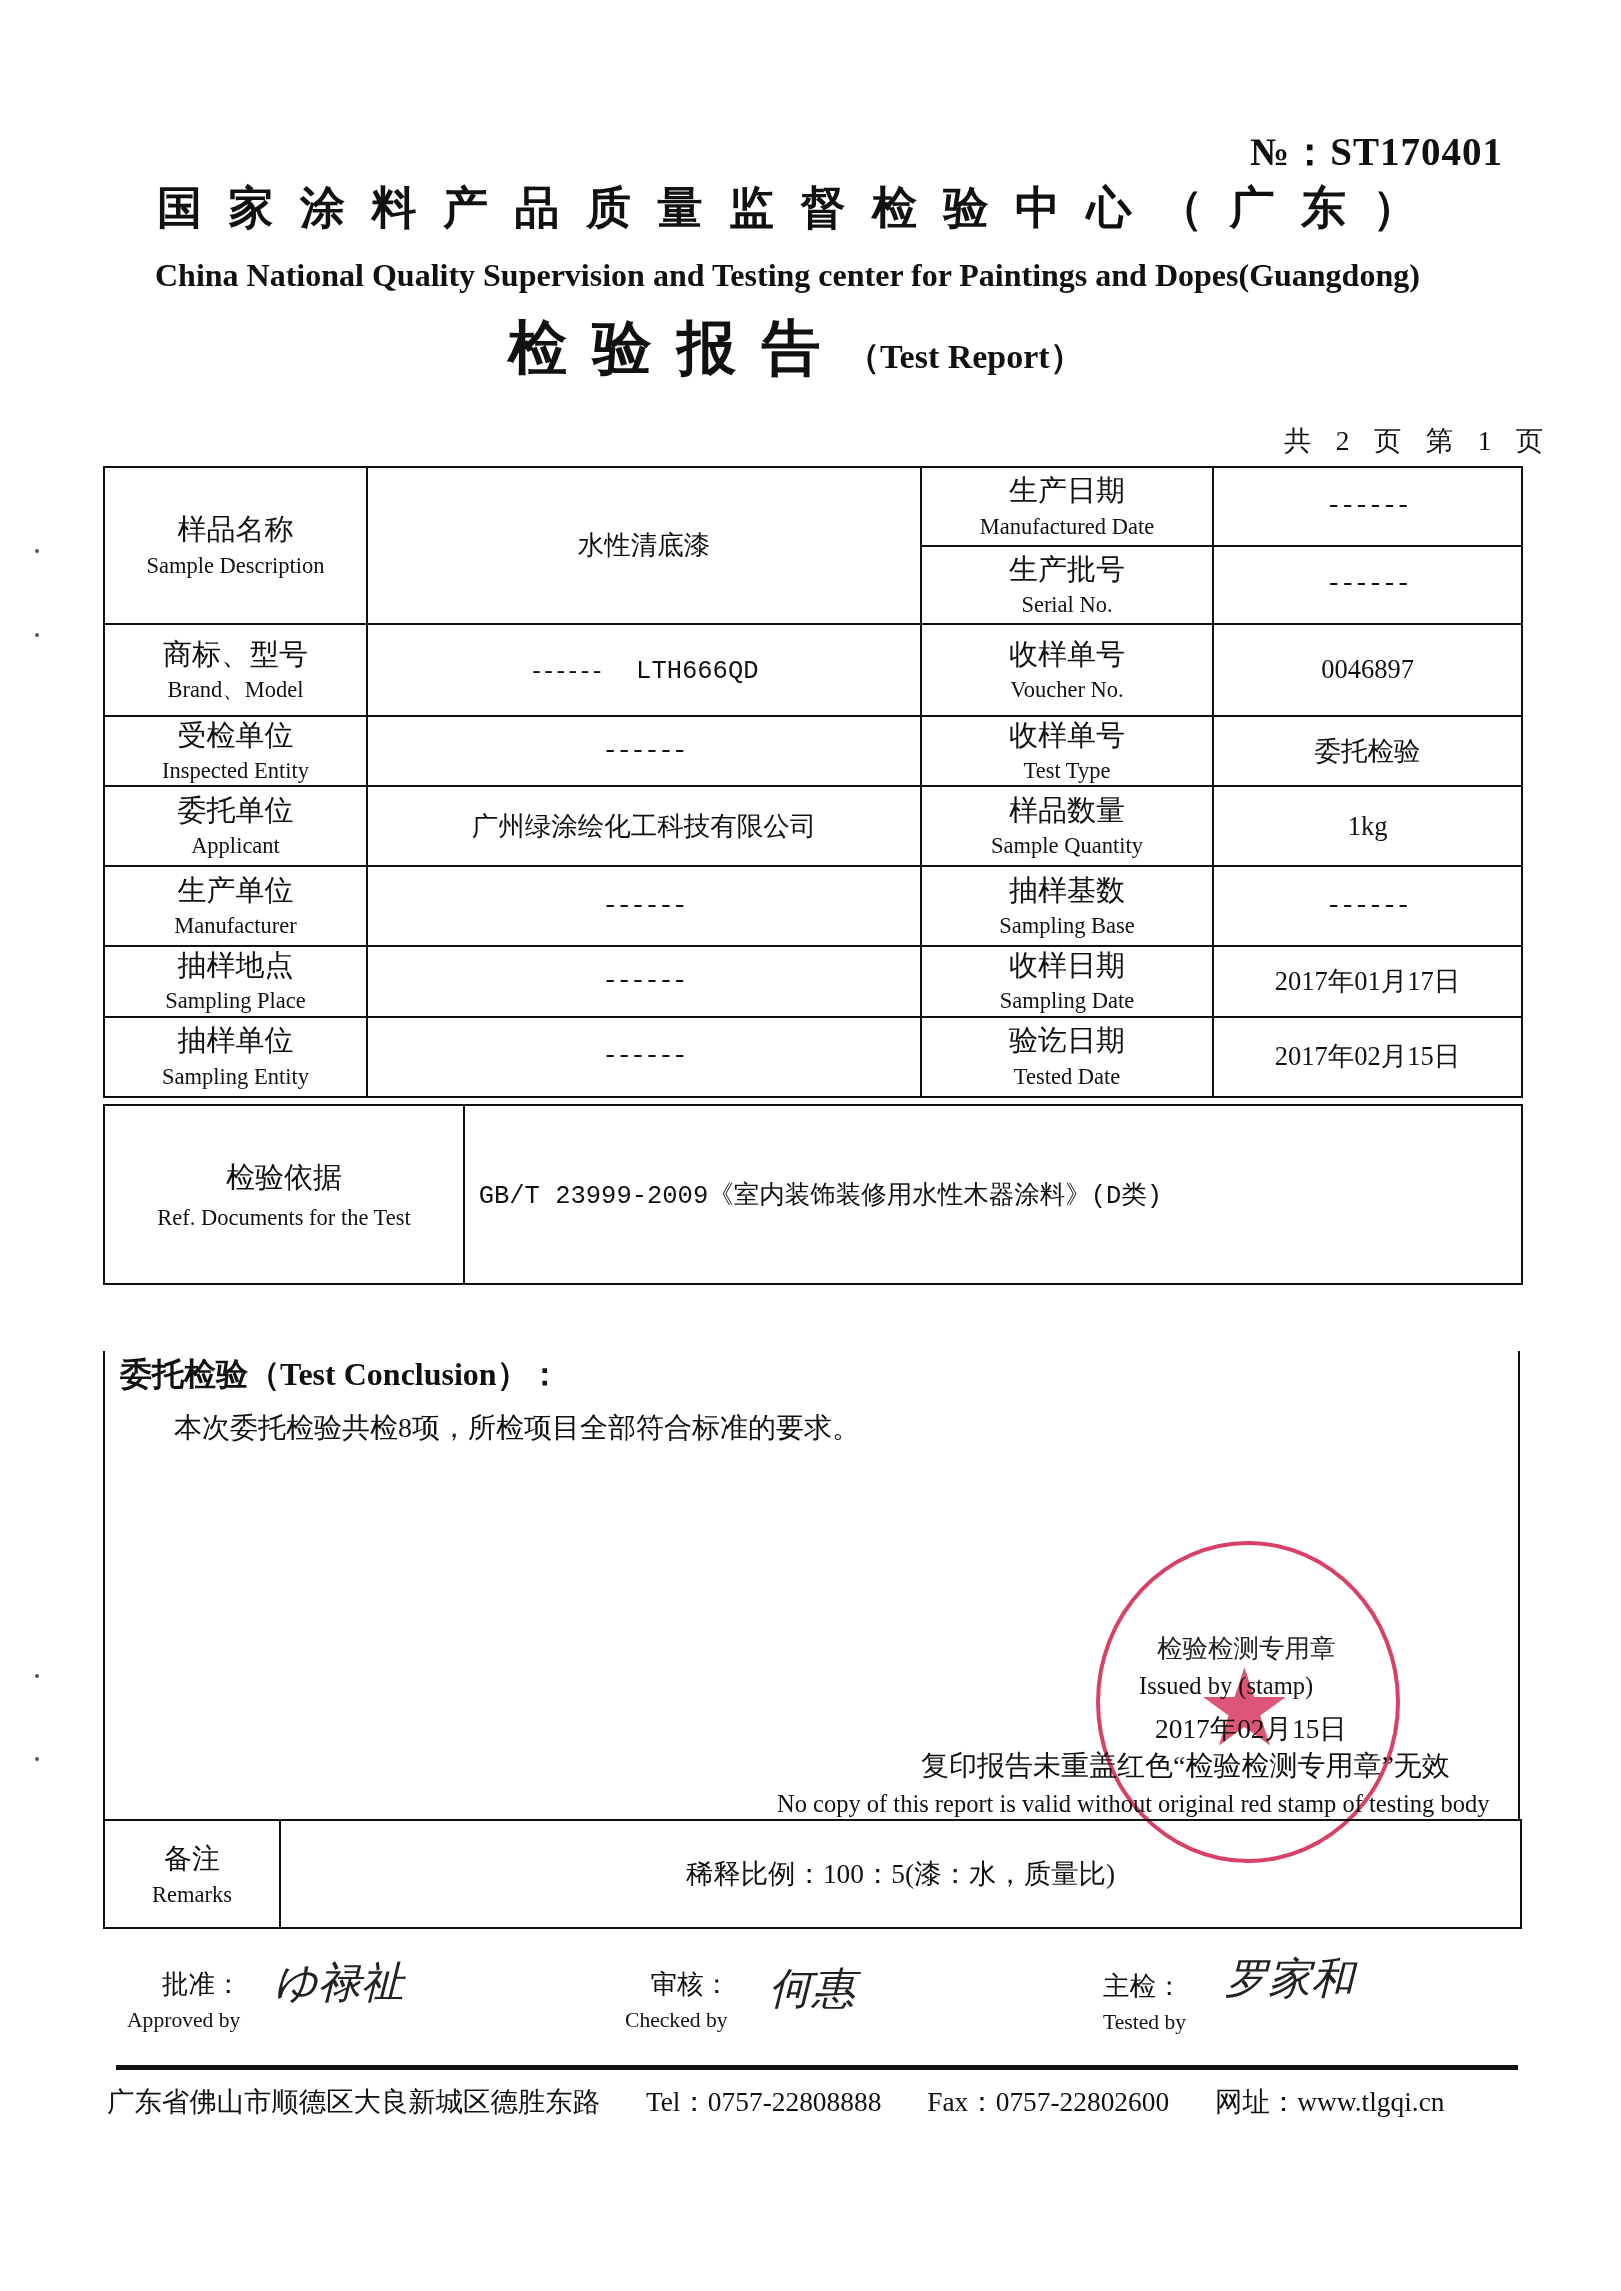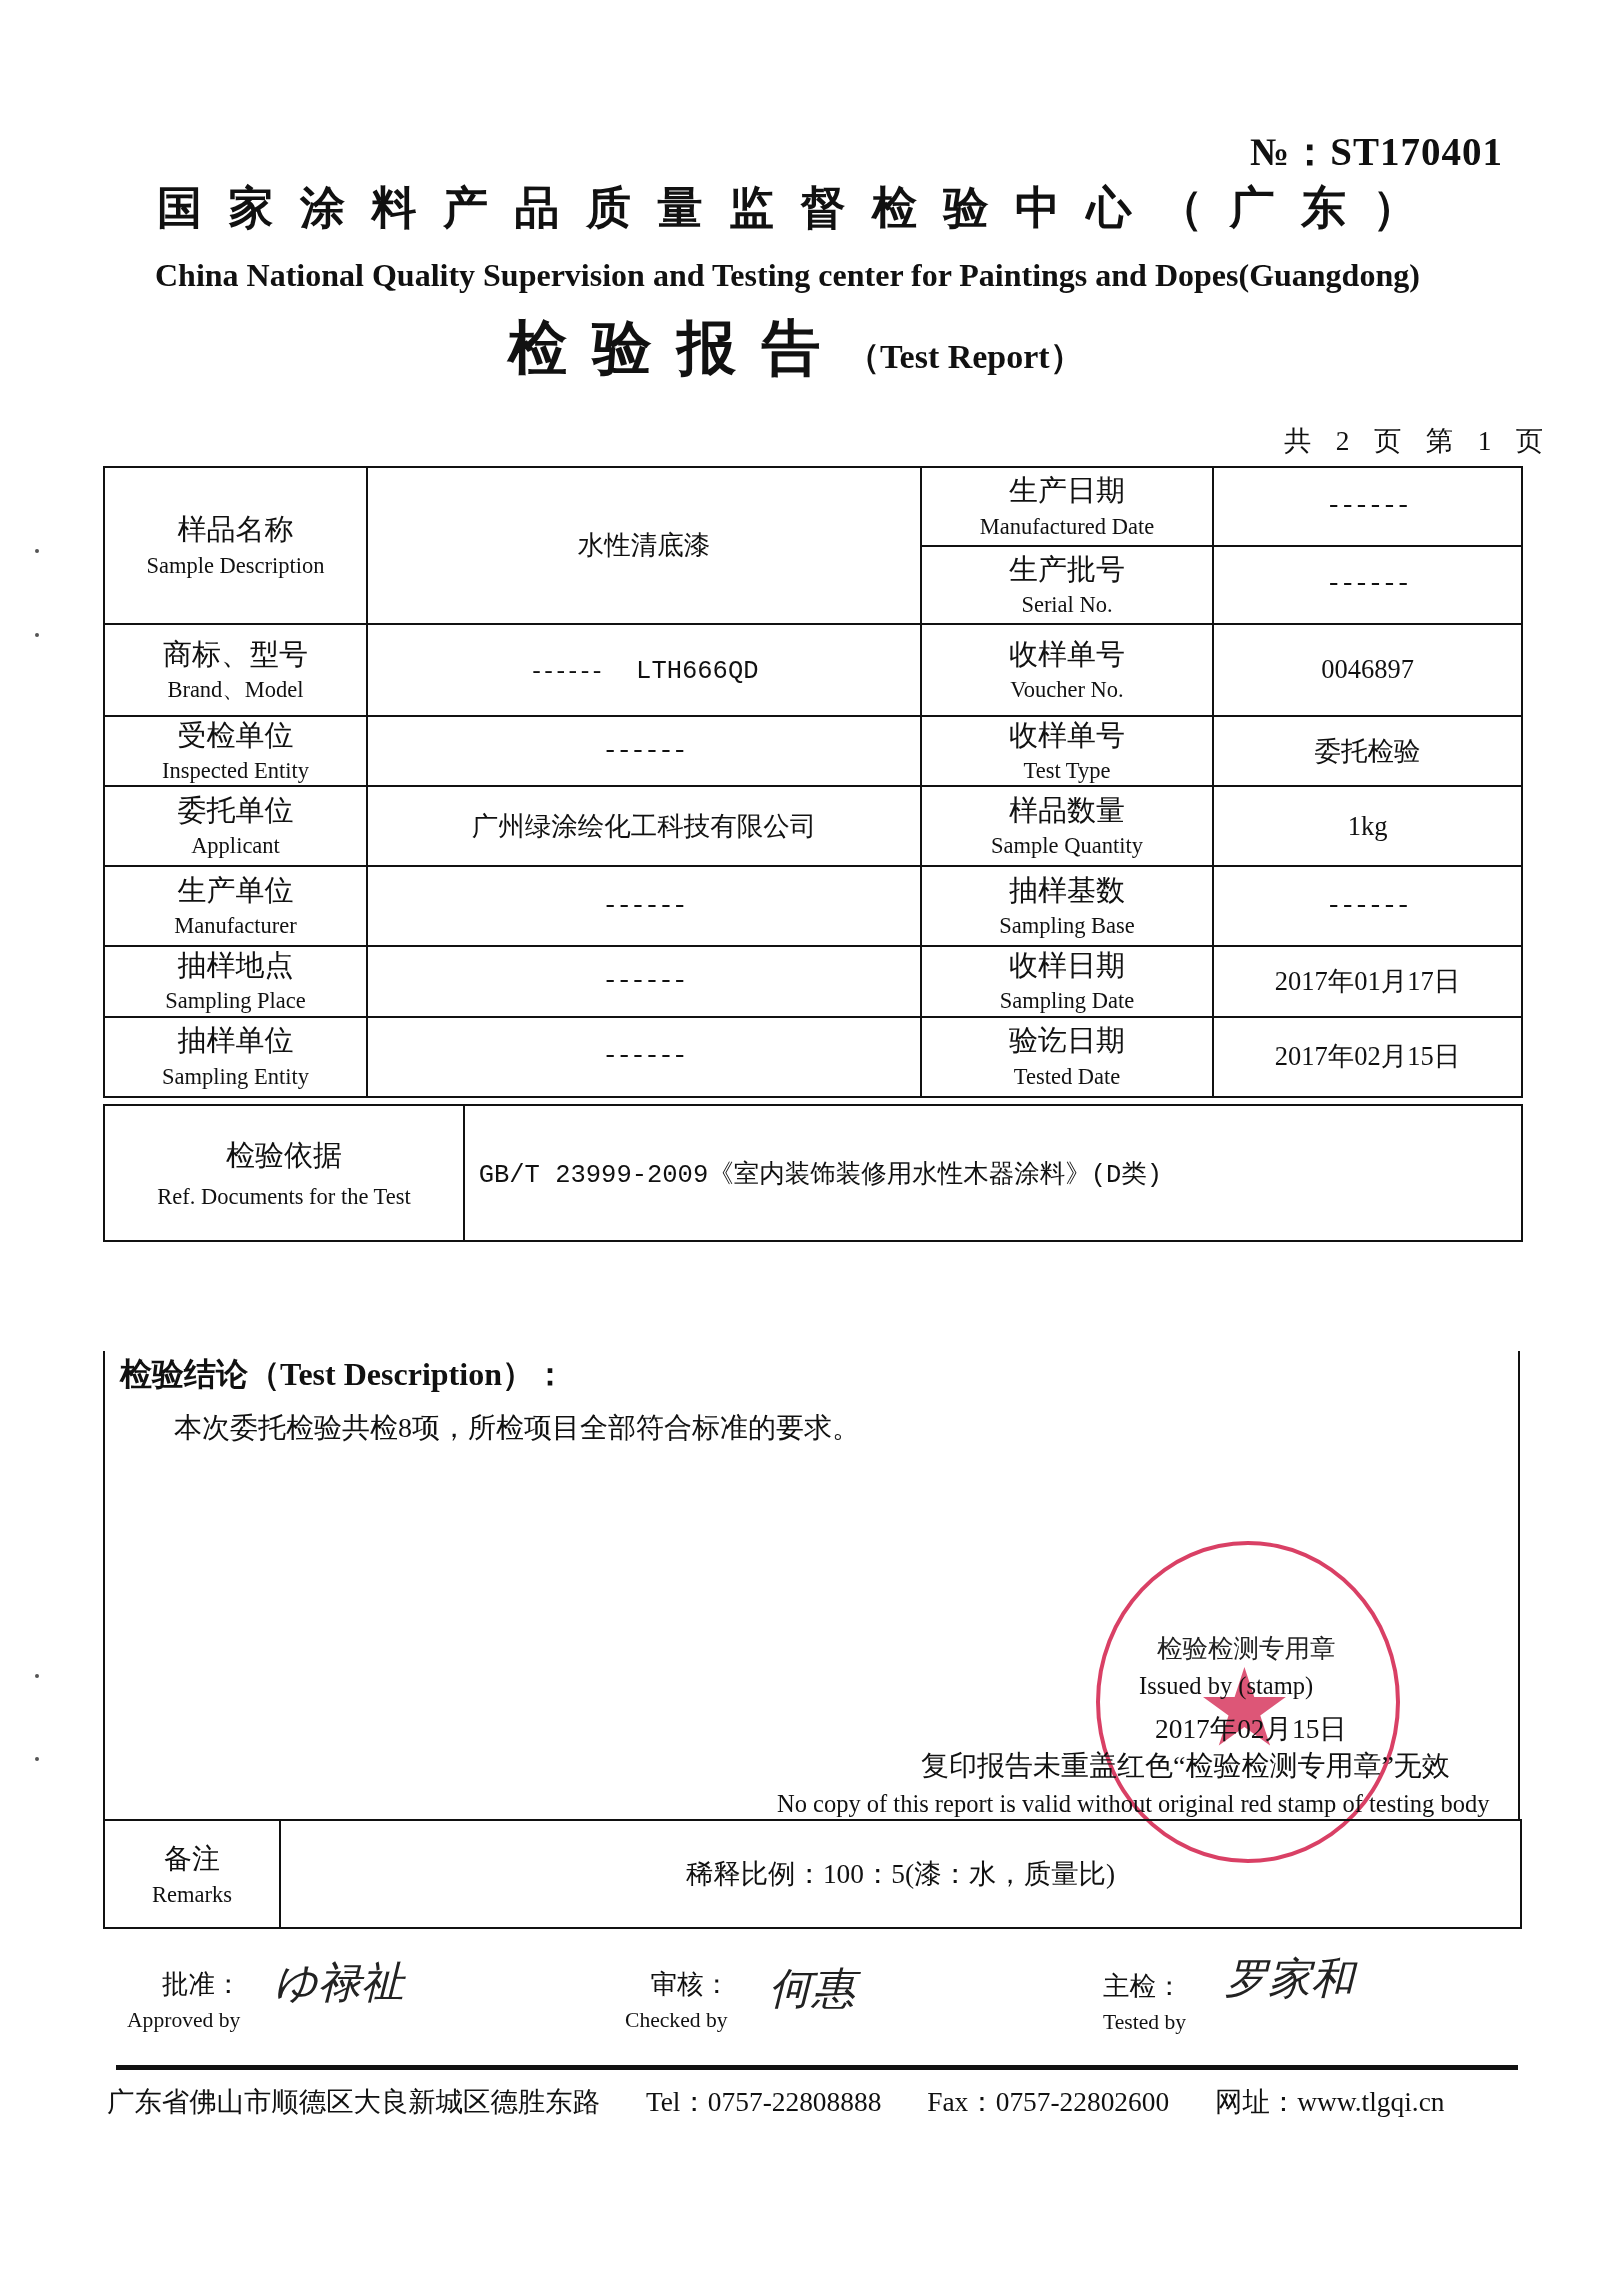--- a/index.html
+++ b/index.html
@@ -180,34 +180,34 @@
   </tr>
 </tbody>
   </table>
 
 <table class="sub-table" style="top:1104px">
   <colgroup>
       <col style="width:360px">
       <col style="width:1058px">
     </colgroup>
   <tbody>
-  <tr style="height:136px">
+  <tr style="height:179px">
     <td class="lbl">
       <span class="cn" style="display:block;font-size:29px">检验依据</span>
       <span class="en" style="display:block;font-size:22.5px;margin-top:7.8px">Ref. Documents for the Test</span>
     </td>
     <td style="text-align:left;padding-left:13.7px;font-size:26.5px">
       <span class="mono">GB/T 23999-2009《室内装饰装修用水性木器涂料》(D类)</span>
     </td>
   </tr>
 </tbody>
   </table>
 
 <div class="conclusion-box"></div>
-<div class="abs conclusion-title">检验结论（Test Description）：</div>
+<div class="abs conclusion-title">委托检验（Test Conclusion）：</div>
 <div class="abs conclusion-text">本次委托检验共检8项，所检项目全部符合标准的要求。</div>
 
 <div class="abs stamp"></div>
 <div class="abs stamp-star">★</div>
 <div class="abs stamp-inner" style="left:1157px;top:1631px">检验检测专用章</div>
 <div class="abs stamp-issued" style="left:1139px;top:1672px">Issued by (stamp)</div>
 <div class="abs stamp-date">2017年02月15日</div>
 
 <div class="abs copy-note-cn">复印报告未重盖红色“检验检测专用章”无效</div>
 <div class="abs copy-note-en">No copy of this report is valid without original red stamp of testing body</div>

